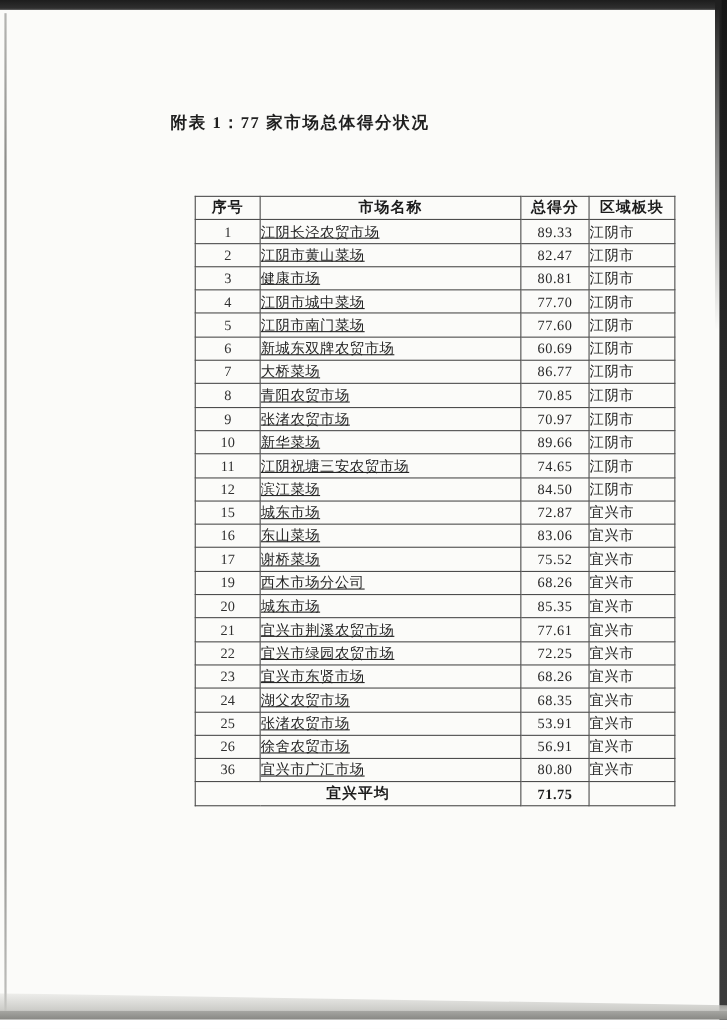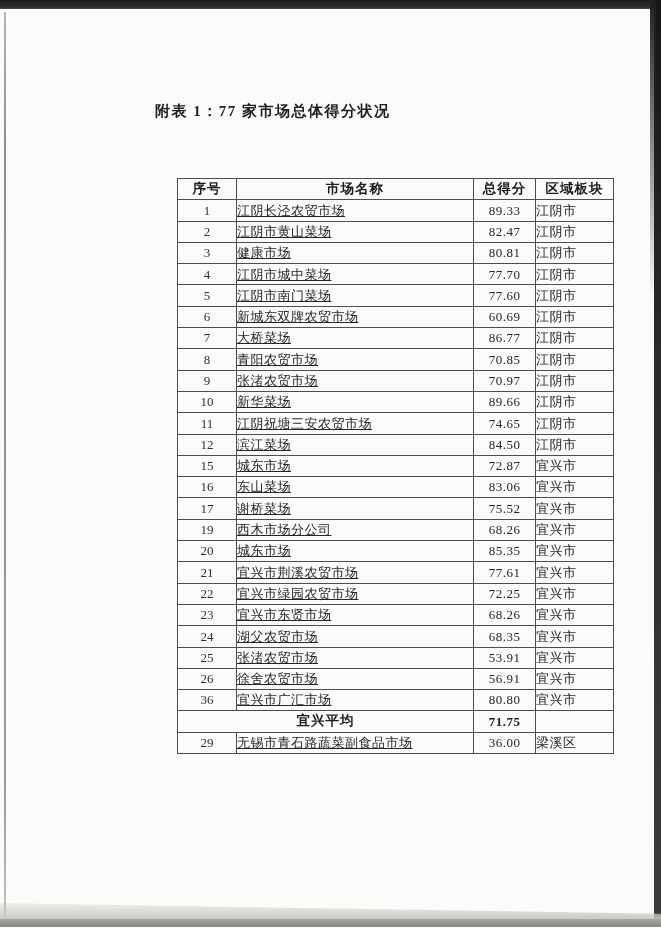--- a/index.html
+++ b/index.html
@@ -295,22 +295,16 @@
     <td class="c-score">80.80</td>
     <td class="c-region">宜兴市</td>
   </tr>
 
   <tr class="avg-row">
     <td class="c-merge" colspan="2">宜兴平均</td>
     <td class="c-score avg-score">71.75</td>
     <td class="c-region"></td>
   </tr>
 
-  <tr>
-    <td class="c-no">29</td>
-    <td class="c-name">无锡市青石路蔬菜副食品市场</td>
-    <td class="c-score">36.00</td>
-    <td class="c-region">梁溪区</td>
-  </tr>
 </tbody>
   </table>
 
 </div>
 
 </body></html>

